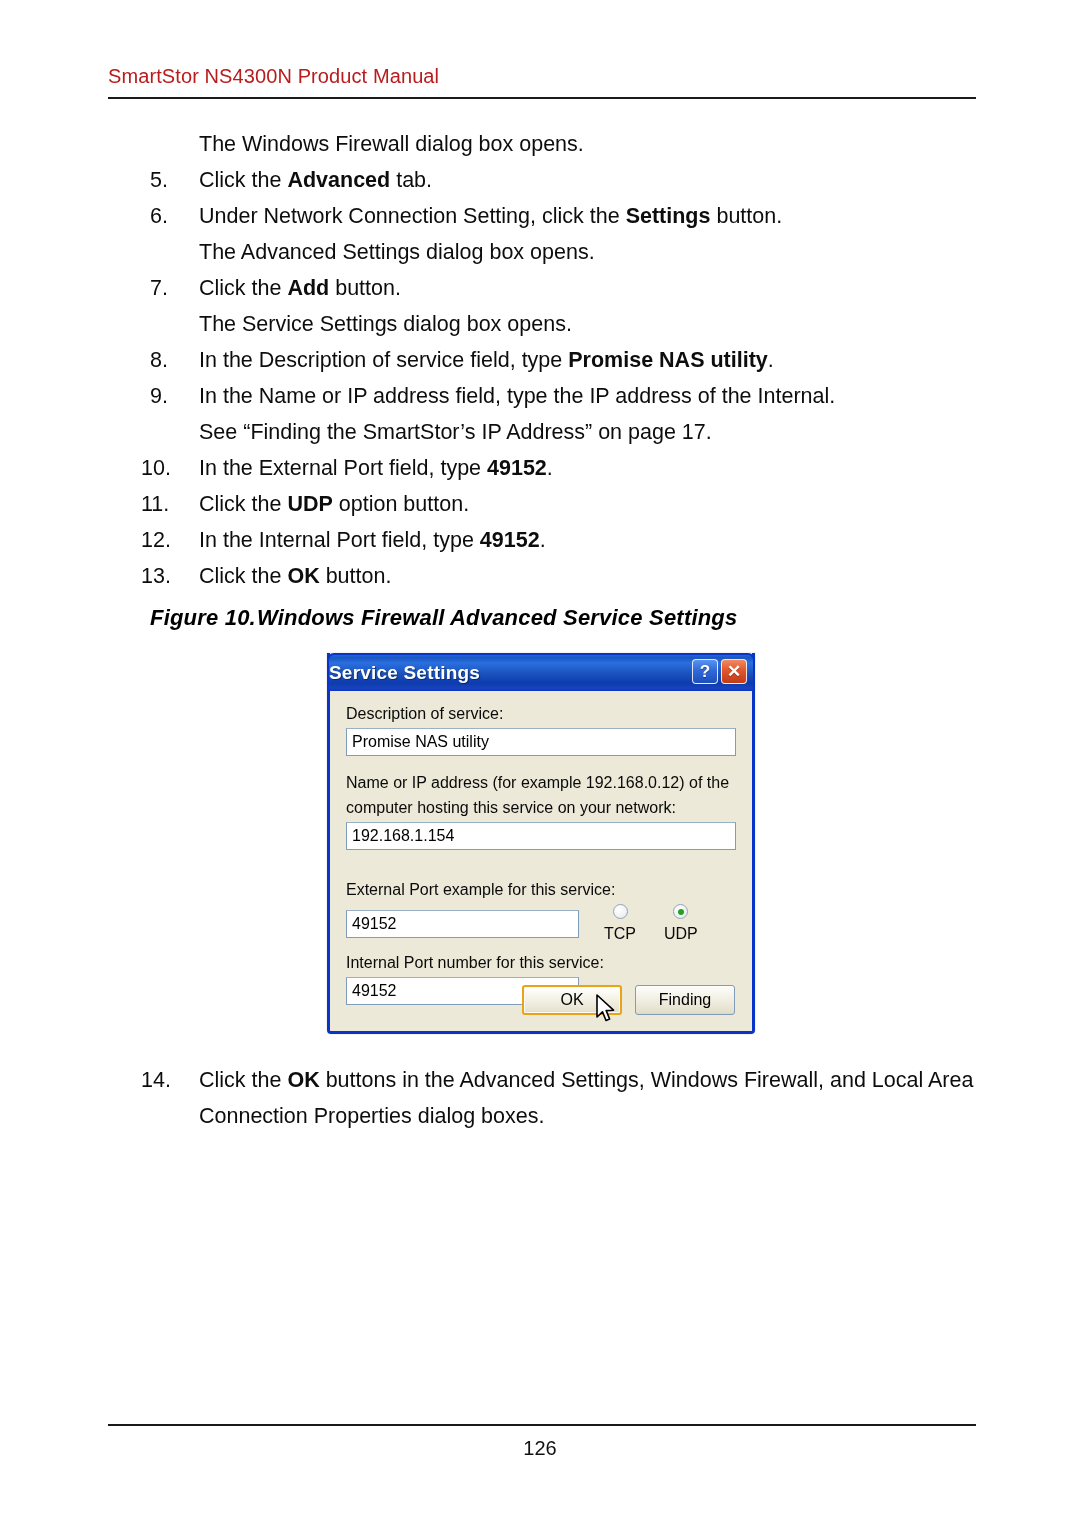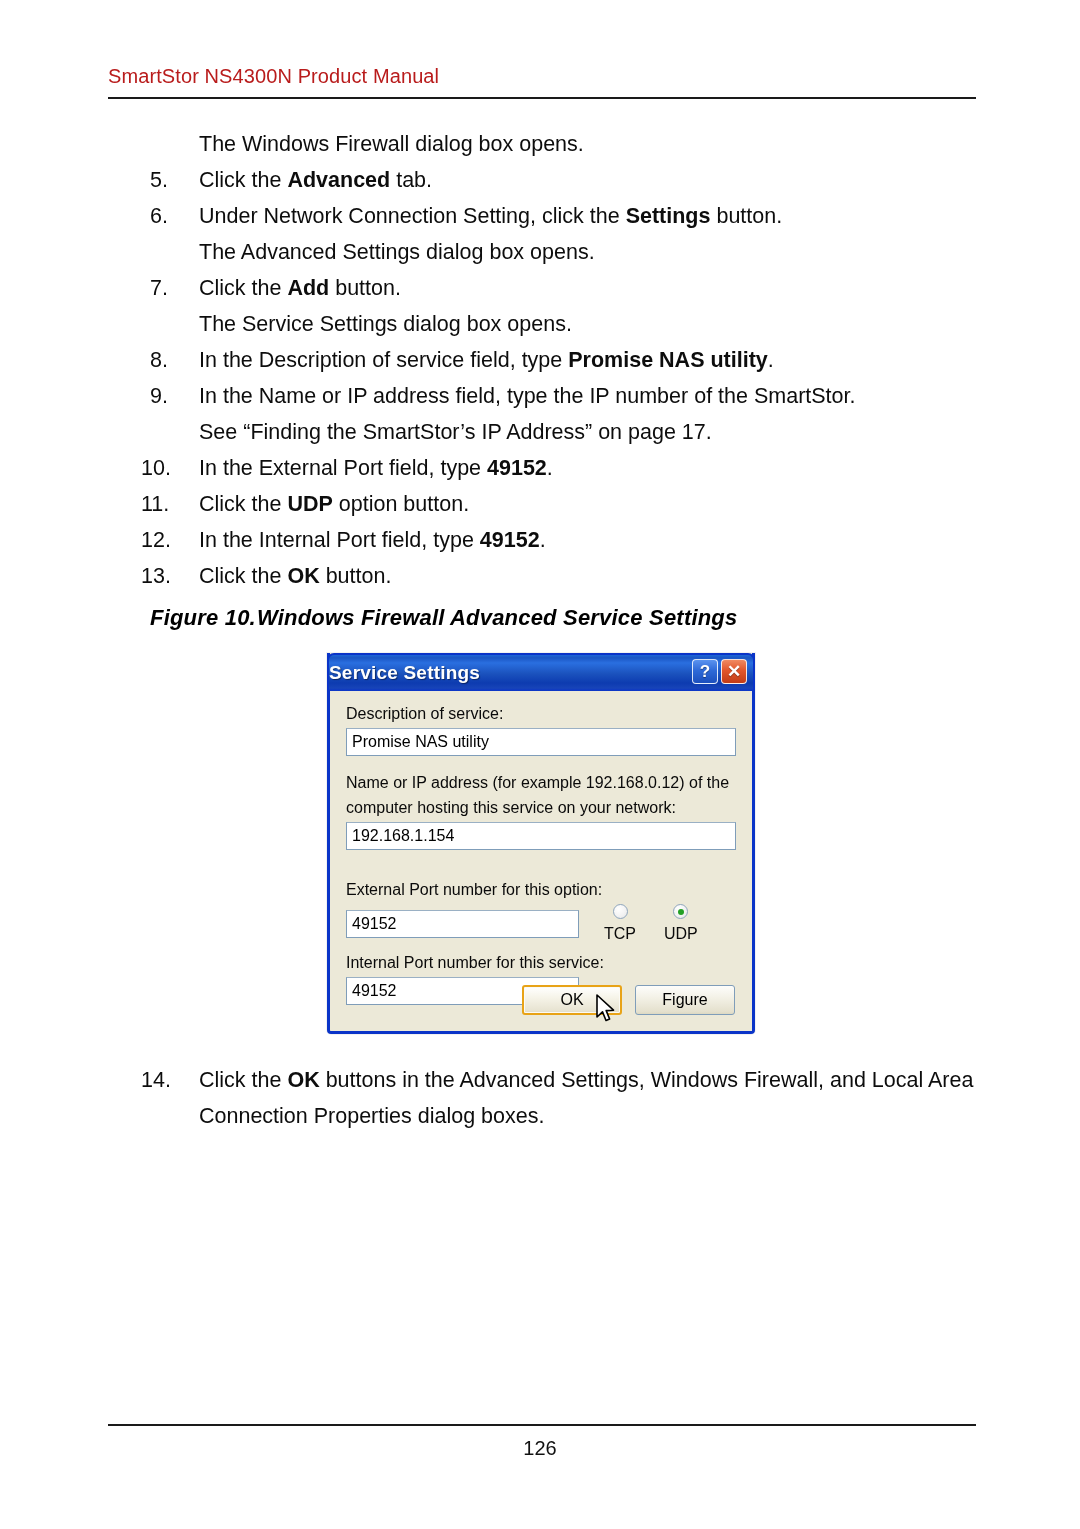--- a/index.html
+++ b/index.html
@@ -311,21 +311,21 @@
       <div class="step">
         <div class="num"></div>
         <div class="txt">The Service Settings dialog box opens.</div>
       </div>
       <div class="step">
         <div class="num">8.</div>
         <div class="txt">In the Description of service field, type <b>Promise NAS utility</b>.</div>
       </div>
       <div class="step">
         <div class="num">9.</div>
-        <div class="txt">In the Name or IP address field, type the IP number of the SmartStor.</div>
+        <div class="txt">In the Name or IP address field, type the IP address of the Internal.</div>
       </div>
       <div class="step">
         <div class="num"></div>
         <div class="txt">See “Finding the SmartStor’s IP Address” on page 17.</div>
       </div>
       <div class="step">
         <div class="num wide">10.</div>
         <div class="txt">In the External Port field, type <b>49152</b>.</div>
       </div>
       <div class="step">
@@ -363,21 +363,21 @@
     <div class="dlg-input">Promise NAS utility</div>
 
     <div class="gap-lg"></div>
 
     <div class="dlg-label">Name or IP address (for example 192.168.0.12) of the</div>
     <div class="dlg-label">computer hosting this service on your network:</div>
     <div class="dlg-input">192.168.1.154</div>
 
     <div class="gap-xl"></div>
 
-    <div class="dlg-label">External Port number for this option:</div>
+    <div class="dlg-label">External Port example for this service:</div>
     <div class="port-row">
       <div class="dlg-input">49152</div>
       <div class="radios">
         <div class="radio">
           <span class="bullet"></span>
           <span>TCP</span>
         </div>
         <div class="radio">
           <span class="bullet checked"></span>
           <span>UDP</span>
@@ -389,21 +389,21 @@
 
     <div class="dlg-label">Internal Port number for this service:</div>
     <div class="port-row">
       <div class="dlg-input">49152</div>
     </div>
 
   </div>
 
   <div class="dlg-buttons">
     <div class="dlg-btn default">OK</div>
-    <div class="dlg-btn cancel">Figure</div>
+    <div class="dlg-btn cancel">Finding</div>
   </div>
 </div>
 
 <div class="cursor">
   <svg width="22" height="32" viewBox="0 0 22 32">
     <path d="M1,1 L1,23 L6.5,17.8 L10,26.5 L13.6,25 L10.2,16.6 L17.5,16.2 Z" fill="#ffffff" stroke="#000000" stroke-width="1.6" stroke-linejoin="round"></path>
   </svg>
 </div>
 
 <div class="footer-rule"></div>

